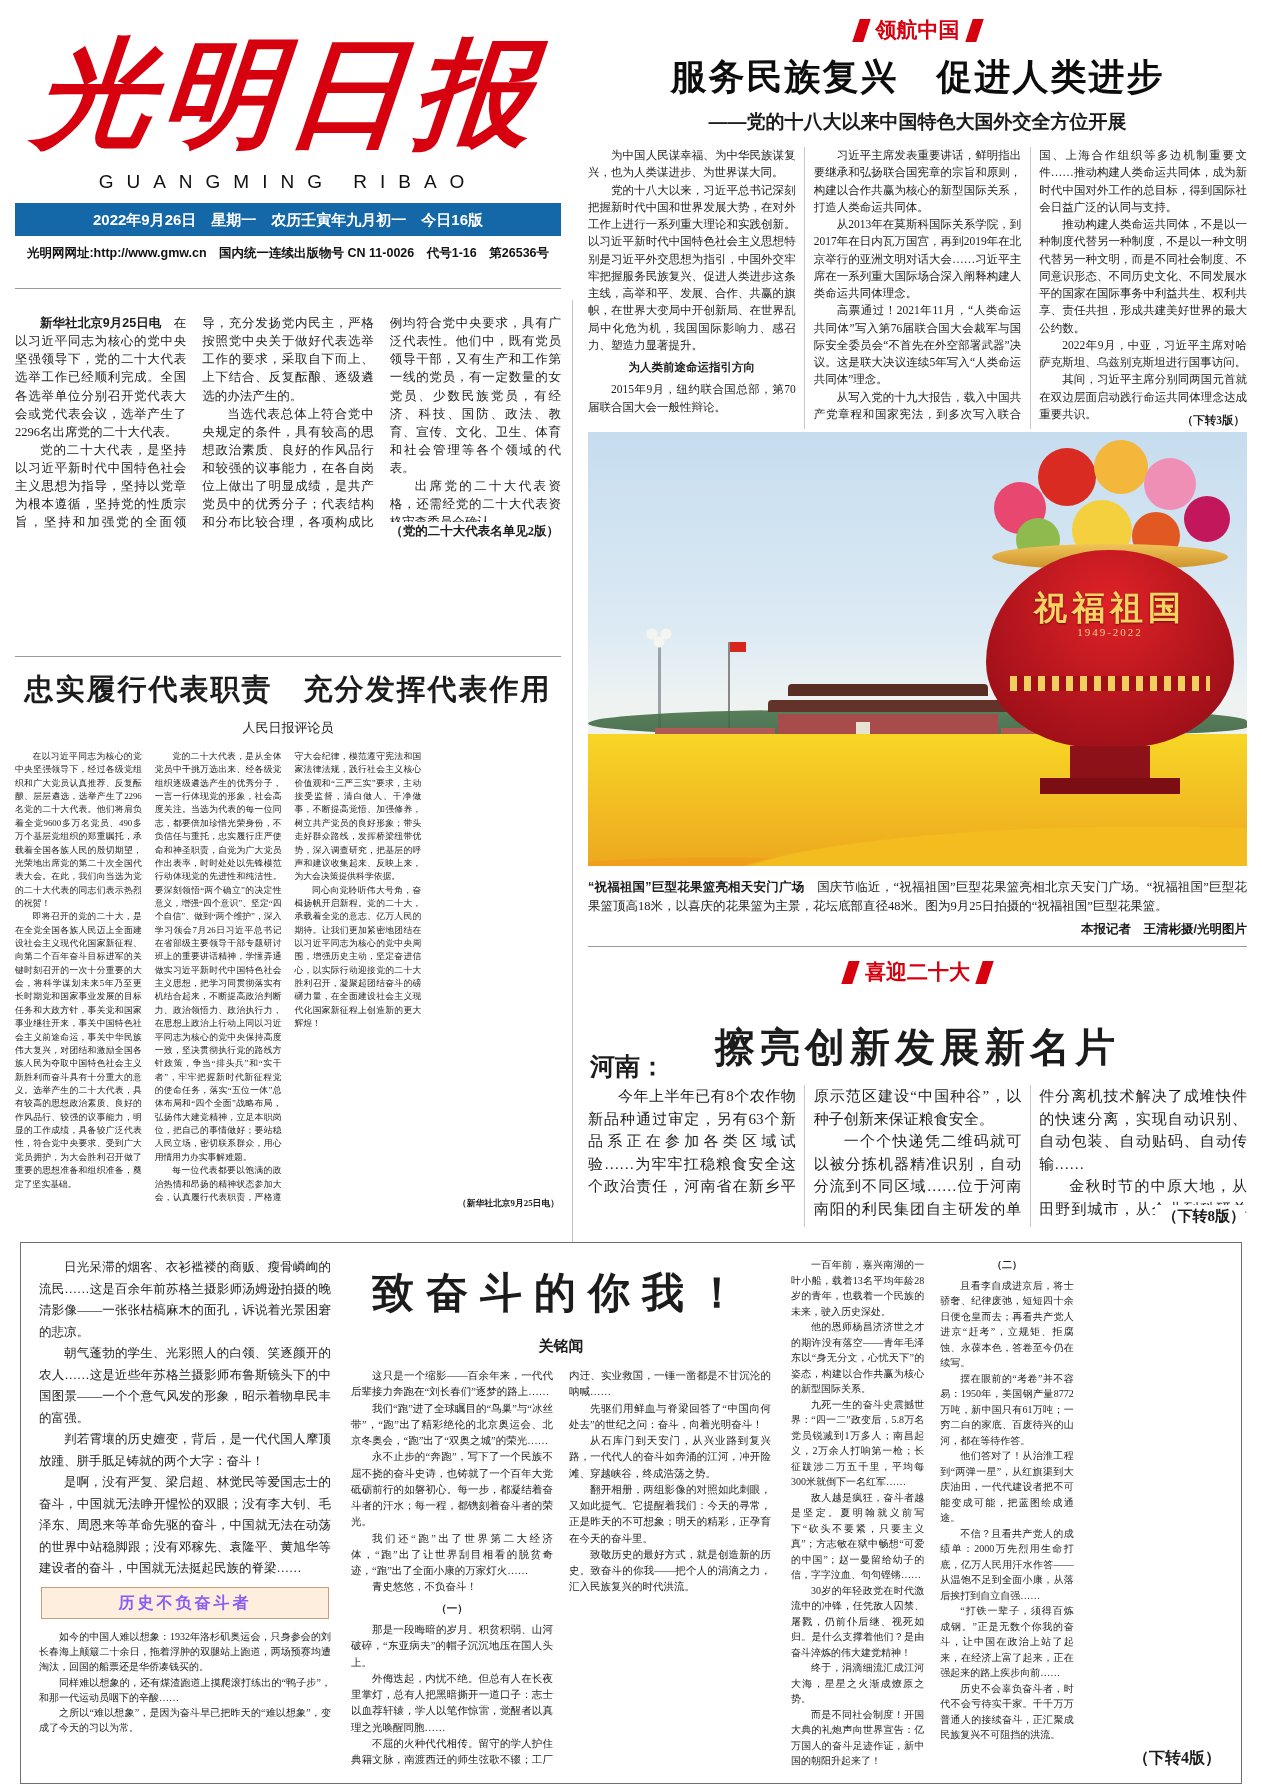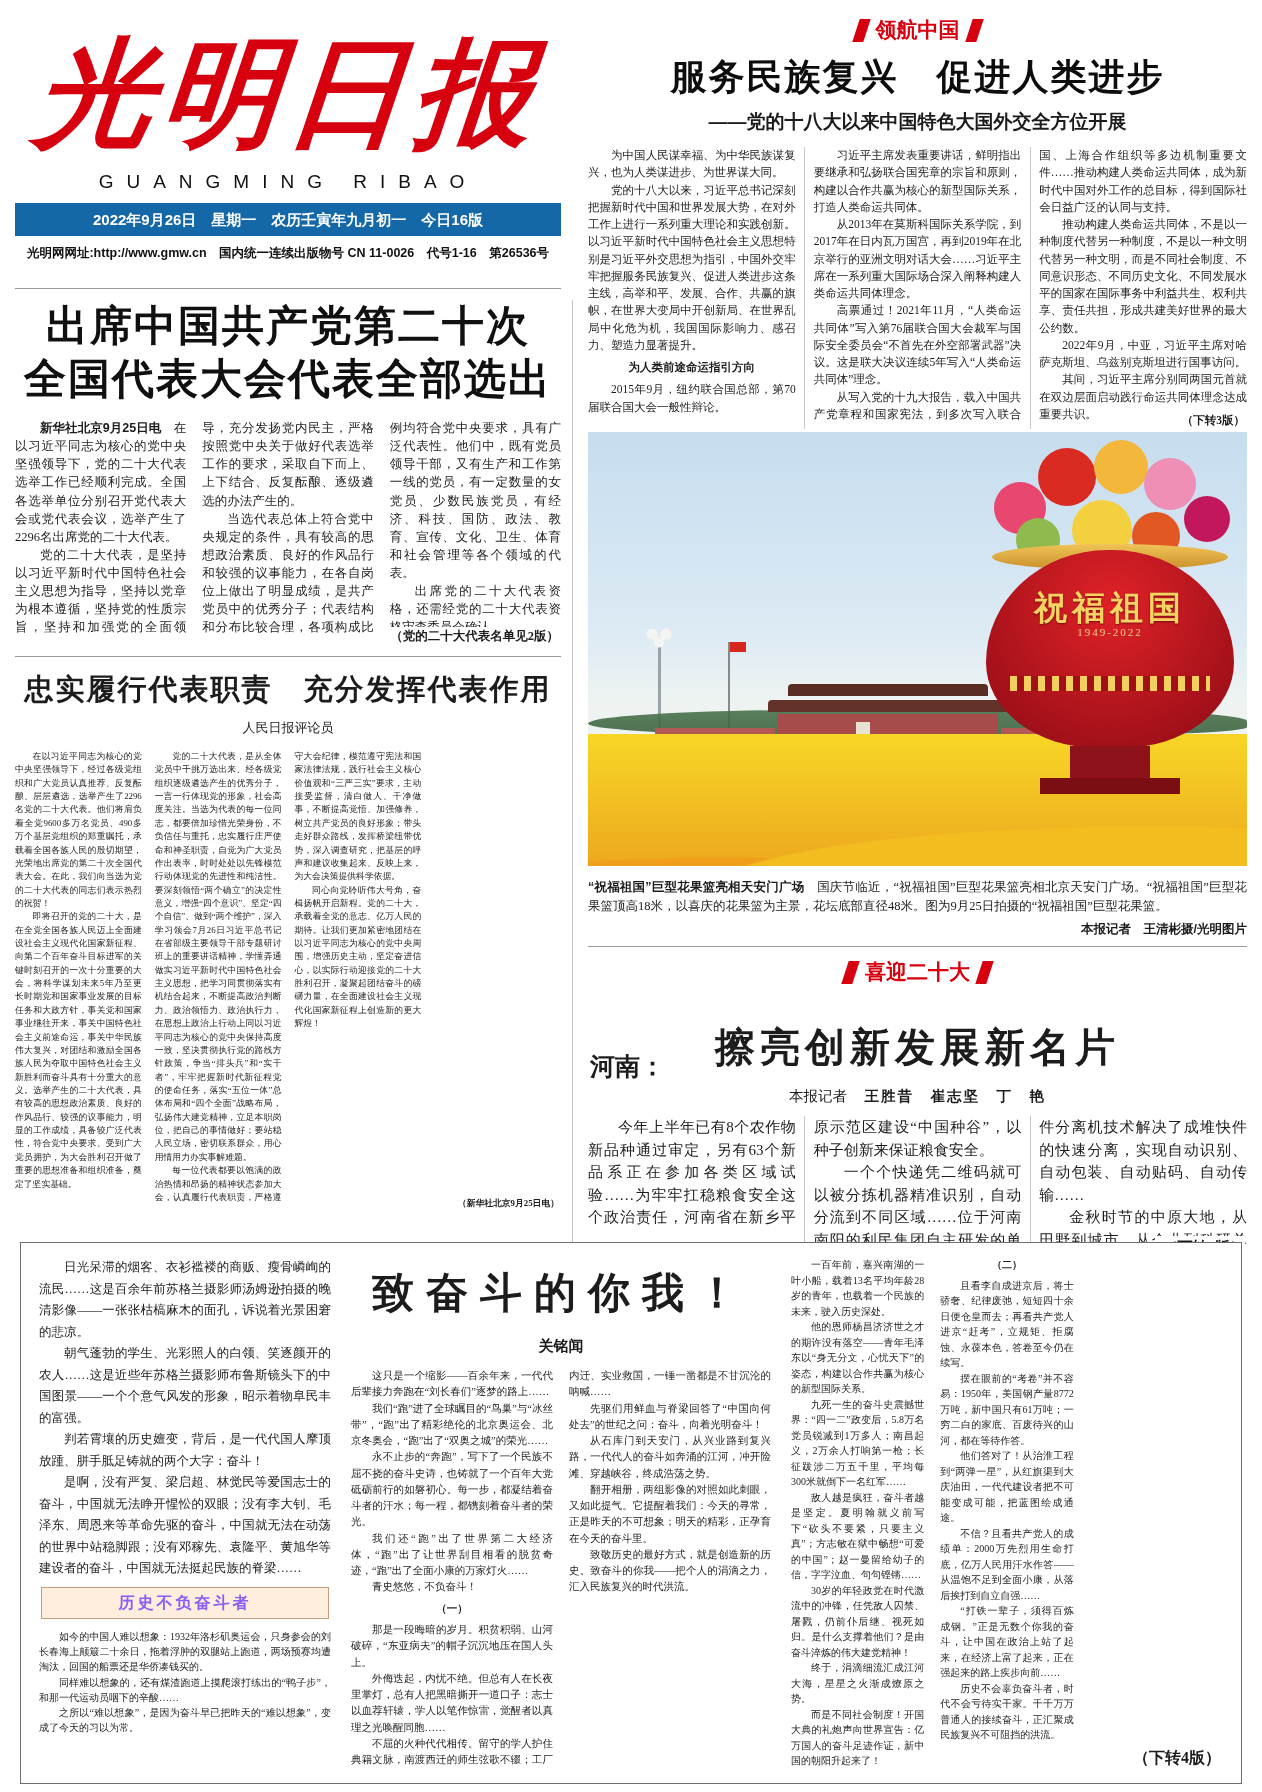--- a/index.html
+++ b/index.html
@@ -127,24 +127,20 @@
 
   <div class="abs" style="left:15px;top:18px;width:546px;">
     <div class="brand">光明日报</div>
     <div class="latin">GUANGMING RIBAO</div>
     <div class="datebar">2022年9月26日　星期一　农历壬寅年九月初一　今日16版</div>
     <div class="infoline">光明网网址:http://www.gmw.cn　国内统一连续出版物号 CN 11-0026　代号1-16　第26536号</div>
   </div>
   <div class="abs hrule" style="left:15px;top:288px;width:546px;"></div>
 
   <div class="abs" style="left:15px;top:300px;width:546px;">
-    <div class="lead-headline">
-      <div>出席中国共产党第二十次</div>
-      <div>全国代表大会代表全部选出</div>
-    </div>
     <div class="lead-cols">
       <p><b>新华社北京9月25日电　</b>在以习近平同志为核心的党中央坚强领导下，党的二十大代表选举工作已经顺利完成。全国各选举单位分别召开党代表大会或党代表会议，选举产生了2296名出席党的二十大代表。</p>
         <p>党的二十大代表，是坚持以习近平新时代中国特色社会主义思想为指导，坚持以党章为根本遵循，坚持党的性质宗旨，坚持和加强党的全面领导，充分发扬党内民主，严格按照党中央关于做好代表选举工作的要求，采取自下而上、上下结合、反复酝酿、逐级遴选的办法产生的。</p>
         <p>当选代表总体上符合党中央规定的条件，具有较高的思想政治素质、良好的作风品行和较强的议事能力，在各自岗位上做出了明显成绩，是共产党员中的优秀分子；代表结构和分布比较合理，各项构成比例均符合党中央要求，具有广泛代表性。他们中，既有党员领导干部，又有生产和工作第一线的党员，有一定数量的女党员、少数民族党员，有经济、科技、国防、政法、教育、宣传、文化、卫生、体育和社会管理等各个领域的代表。</p>
         <p>出席党的二十大代表资格，还需经党的二十大代表资格审查委员会确认。</p>
         <span class="note">（党的二十大代表名单见2版）</span>
     </div>
   </div>
   <div class="abs hrule" style="left:15px;top:656px;width:546px;"></div>
 
@@ -231,24 +227,20 @@
   <div class="abs" style="left:588px;top:958px;width:659px;">
     <div class="label">
       <span class="bar"></span>
       <span>喜迎二十大</span>
       <span class="bar"></span>
     </div>
     <div style="position:relative;">
       <div class="henan-kicker">河南：</div>
       <div class="henan-headline">擦亮创新发展新名片</div>
     </div>
-    <div class="henan-byline">
-      <span>本报记者</span>
-      <span class="names">王胜昔　崔志坚　丁　艳</span>
-    </div>
     <div class="henan-cols">
       <p>今年上半年已有8个农作物新品种通过审定，另有63个新品系正在参加各类区域试验……为牢牢扛稳粮食安全这个政治责任，河南省在新乡平原示范区建设“中国种谷”，以种子创新来保证粮食安全。</p>
         <p>一个个快递凭二维码就可以被分拣机器精准识别，自动分流到不同区域……位于河南南阳的利民集团自主研发的单件分离机技术解决了成堆快件的快速分离，实现自动识别、自动包装、自动贴码、自动传输……</p>
         <p>金秋时节的中原大地，从田野到城市，从企业到科研单位，处处能嗅到创新的气息、听到创新的足音。</p>
         <p>昔日以“古”闻名的河南，今日声声“创新”，正在逐渐擦亮新的名片。</p>
         <p>2021年6月，刚刚履新的河南省委书记楼阳生对河南省科学院、省农业科学院、郑州大学以及高新技术企业等担负创新任务的单位进行密集调研。</p>
         <p>2021年9月，在中国共产党河南省第十一次代表大会上，河南明确：要着力建设国家创新高地，凝练一流创新课题，培育一流创新主体，集聚一流创新团队，创设一流创新制度，厚植一流创新文化，打造一流创新生态。</p>
         <span class="note">（下转8版）</span>
     </div>
   </div>

